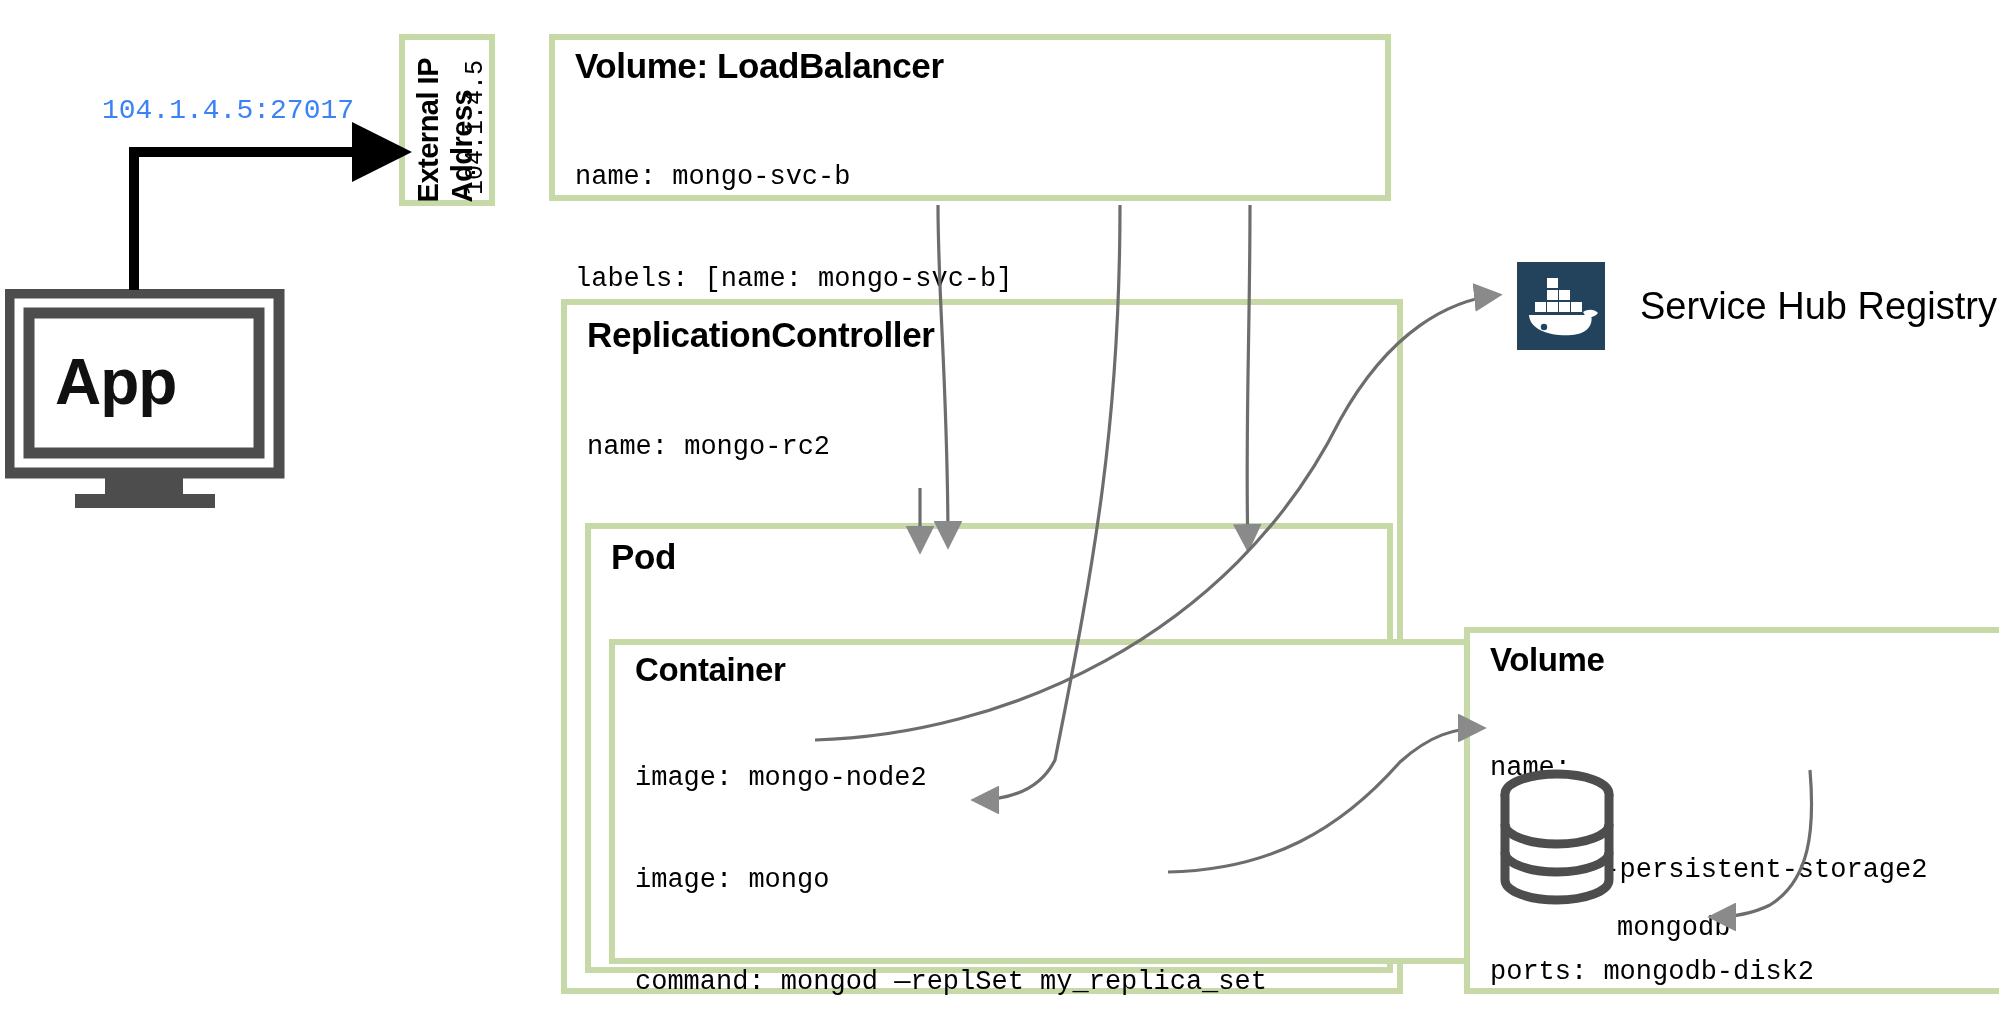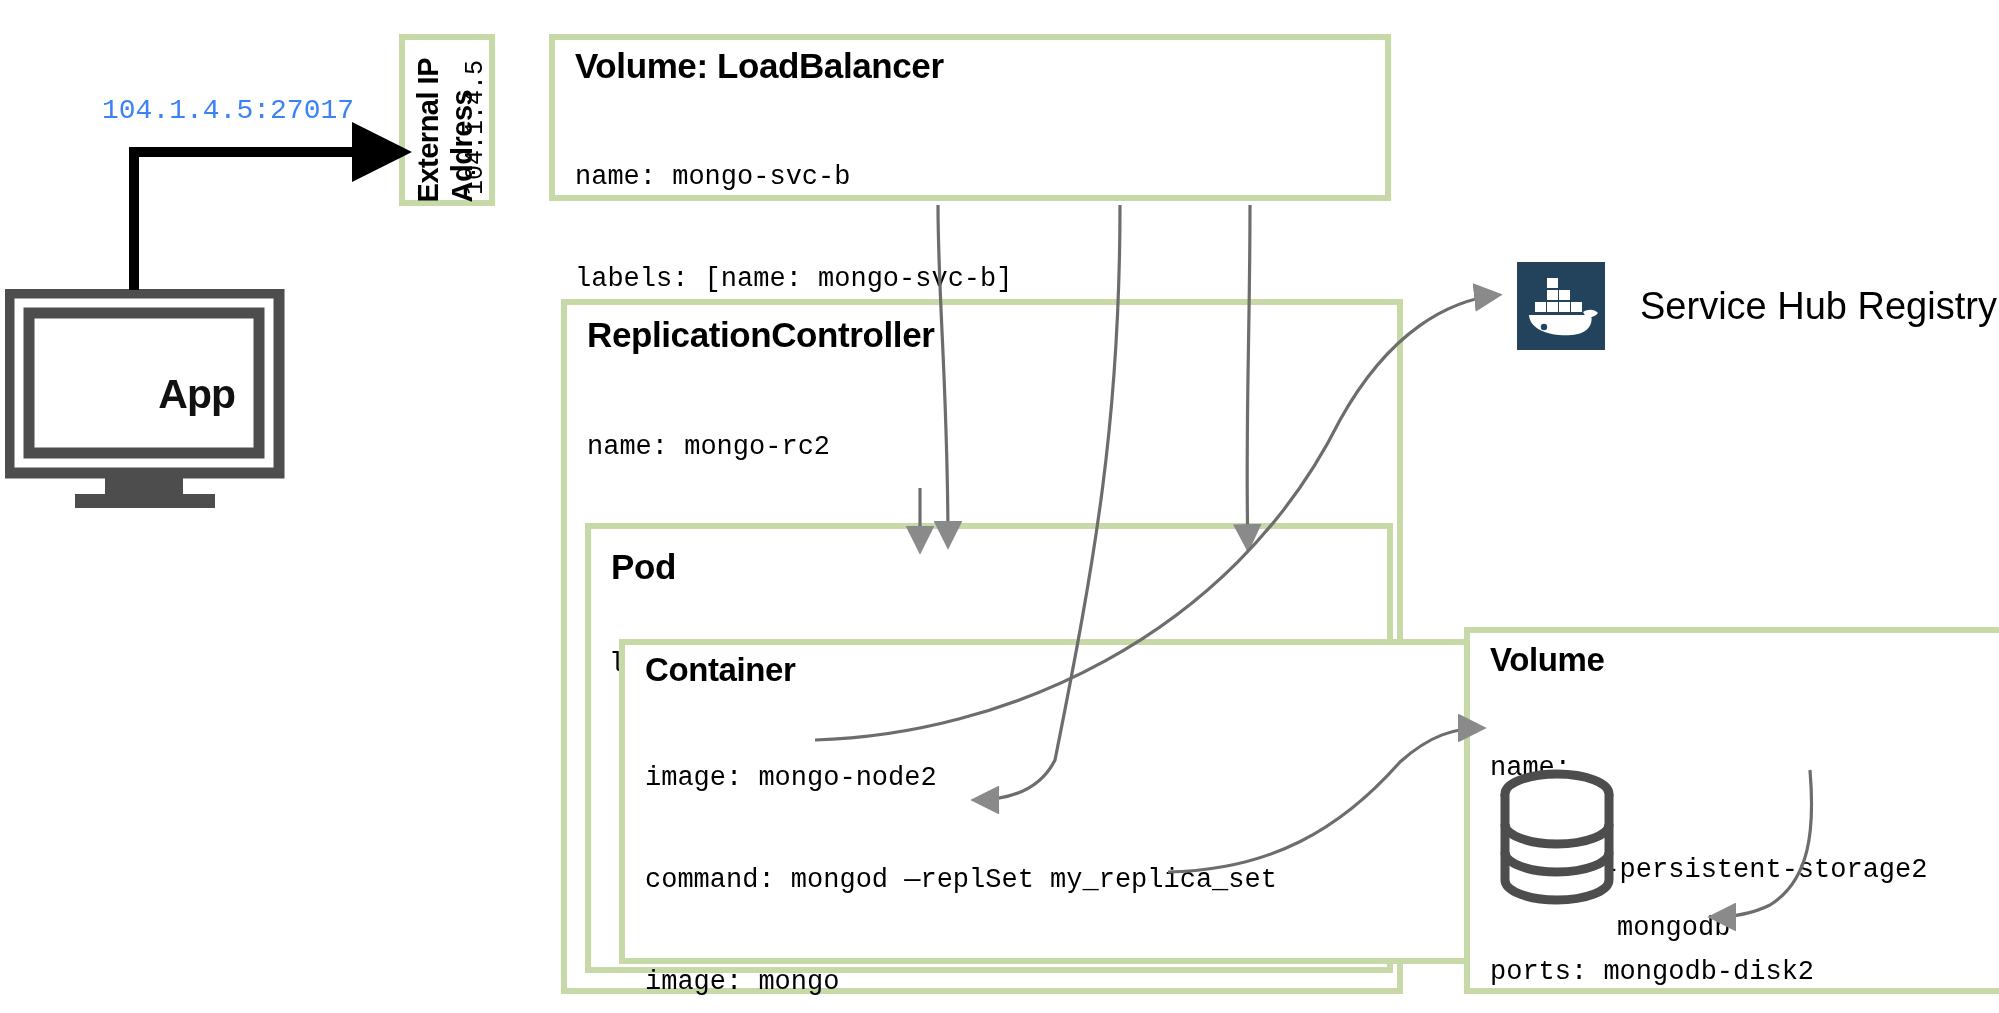--- a/index.html
+++ b/index.html
@@ -28,44 +28,44 @@
   #service-title{position:absolute;left:20px;top:6px;font-size:35px;}
   #service-lines{position:absolute;left:20px;top:52px;font-size:27px;line-height:34px;}
 
   
   #rc-box{left:549px;top:299px;width:842px;height:695px;margin-left:12px;}
   #rc-title{position:absolute;left:20px;top:10px;font-size:35px;}
   #rc-lines{position:absolute;left:20px;top:57px;font-size:27px;line-height:34px;}
 
   
   #pod-box{left:18px;top:218px;width:808px;height:450px;}
-  #pod-title{position:absolute;left:20px;top:18px;font-size:35px;}
+  #pod-title{position:absolute;left:20px;top:8px;font-size:35px;}
   #pod-lines{position:absolute;left:18px;top:50px;font-size:27px;line-height:34px;}
 
   
-  #container-box{left:28px;top:110px;width:864px;height:325px;}
+  #container-box{left:18px;top:110px;width:864px;height:325px;}
   #container-title{position:absolute;left:20px;top:6px;font-size:33px;}
   #container-lines{position:absolute;left:20px;top:48px;font-size:27px;line-height:34px;}
 
   
   #volume-box{left:1445px;top:627px;width:639px;height:367px;margin-left:19px;}
   #volume-title{position:absolute;left:20px;top:8px;font-size:33px;}
   #volume-lines{position:absolute;left:20px;top:50px;font-size:27px;line-height:34px;}
   #disk-label{position:absolute;left:147px;top:205px;font-size:27px;line-height:36px;}
   #disk-icon{position:absolute;left:25px;top:135px;}
 
   
   #docker-logo{position:absolute;left:1517px;top:262px;width:88px;height:88px;
      background:#22435b;}
   #docker-label{position:absolute;left:1640px;top:285px;font-size:38px;color:#000;}
 
   
   #monitor{position:absolute;left:5px;top:289px;}
-  #app-text{position:absolute;left:50px;top:82px;width:180px;text-align:right;
-     font-size:41px;font-weight:bold;color:#111;letter-spacing:-1px;}
+  #app-text{position:absolute;left:50px;top:56px;width:180px;text-align:left;
+     font-size:64px;font-weight:bold;color:#111;letter-spacing:-1px;}
 
   
   #ip-caption{position:absolute;left:102px;top:95px;font-size:28px;
      font-family:"Liberation Mono", monospace;color:#3b82f6;}
 
   svg.overlay{position:absolute;left:0;top:0;width:1999px;height:1013px;
      pointer-events:none;}
 </style>
 </head>
 <body>
@@ -113,22 +113,22 @@
     <div class="gbox" id="pod-box">
       <div class="hdr" id="pod-title">Pod</div>
       <div class="mono" id="pod-lines">
         <div>labels: [name: mongo-node2; instance: jane]</div>
       </div>
 
       <div class="gbox" id="container-box">
         <div class="hdr" id="container-title">Container</div>
         <div class="mono" id="container-lines">
           <div>image: mongo-node2</div>
+          <div>image: mongo</div>
           <div>command: mongod —replSet my_replica_set</div>
-          <div>image: mongo</div>
           
           
           
           
         </div>
       </div>
     </div>
   </div>
 
   <div class="gbox" id="volume-box">

